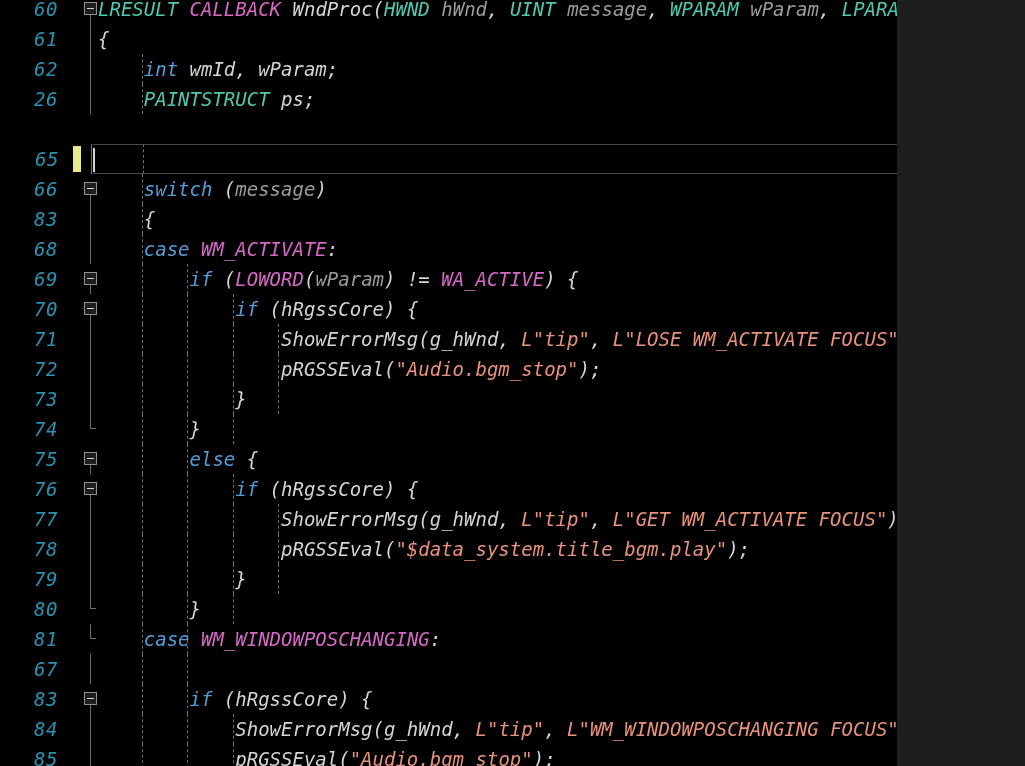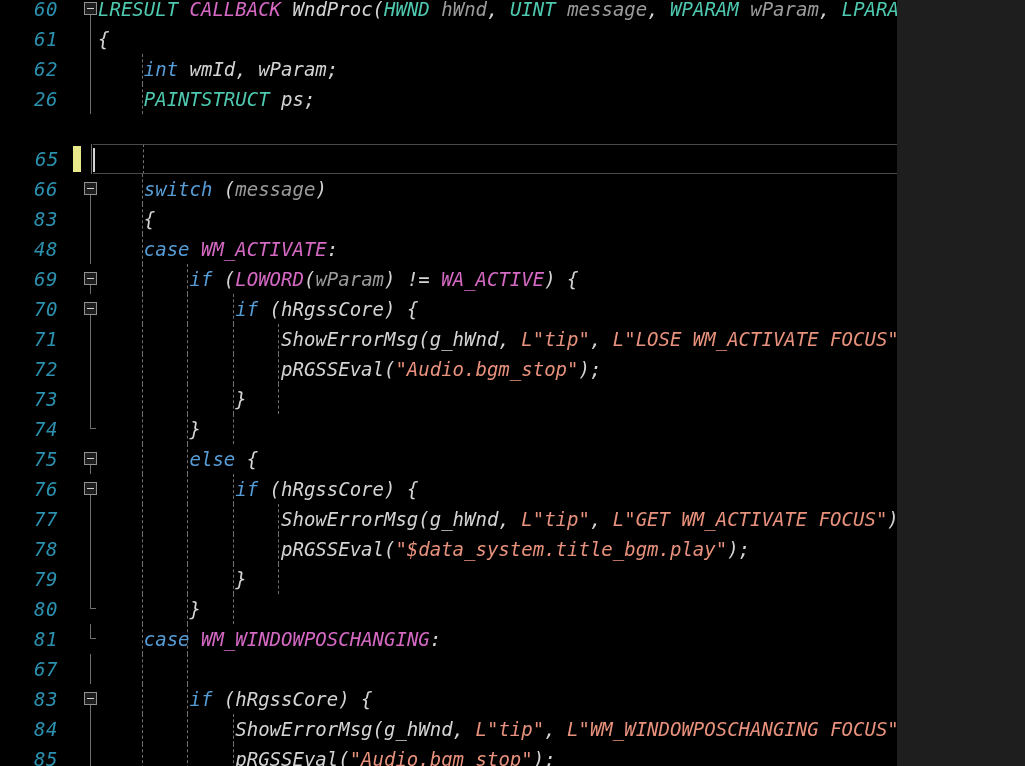--- a/index.html
+++ b/index.html
@@ -140,21 +140,21 @@
     <div class="row" style="position: absolute; left: 0px; top: -6px;"><div class="lineno">60</div><div class="foldcol"><div class="fold-line from-box"></div><div class="fold-box"></div></div><div class="code"><span class="t-type">LRESULT</span><span class="t-plain"> </span><span class="t-macro">CALLBACK</span><span class="t-plain"> </span><span class="t-plain">WndProc</span><span class="t-punct">(</span><span class="t-type">HWND</span><span class="t-plain"> </span><span class="t-param">hWnd</span><span class="t-punct">, </span><span class="t-type">UINT</span><span class="t-plain"> </span><span class="t-param">message</span><span class="t-punct">, </span><span class="t-type">WPARAM</span><span class="t-plain"> </span><span class="t-param">wParam</span><span class="t-punct">, </span><span class="t-type">LPARAM</span></div></div>
     <div class="row" style="position: absolute; left: 0px; top: 24px;"><div class="lineno">61</div><div class="foldcol"><div class="fold-line"></div></div><div class="code"><span class="t-punct">{</span></div></div>
     <div class="row" style="position: absolute; left: 0px; top: 54px;"><div class="lineno">62</div><div class="foldcol"><div class="fold-line"></div></div><div class="guide" style="left: 141.6px;"></div><div class="code"><span>    </span><span class="t-keyword">int</span><span class="t-plain"> wmId, wParam;</span></div></div>
     <div class="row" style="position: absolute; left: 0px; top: 84px;"><div class="lineno">26</div><div class="foldcol"><div class="fold-line"></div></div><div class="guide" style="left: 141.6px;"></div><div class="code"><span>    </span><span class="t-type">PAINTSTRUCT</span><span class="t-plain"> ps;</span></div></div>
     <div class="row" style="position: absolute; left: 1px; top: 144px;"><div class="lineno">65</div><div class="changebar"></div><div class="foldcol"><div class="fold-line"></div></div><div class="guide" style="left: 141.6px;"></div><div class="code"></div></div>
     <div class="curline" style="top: 144px;">
       <div class="caret"></div>
     </div>
     <div class="row" style="position: absolute; left: 0px; top: 174px;"><div class="lineno">66</div><div class="foldcol"><div class="fold-line from-box"></div><div class="fold-box"></div></div><div class="guide" style="left: 141.6px;"></div><div class="code"><span>    </span><span class="t-keyword">switch</span><span class="t-punct"> (</span><span class="t-param">message</span><span class="t-punct">)</span></div></div>
     <div class="row" style="position: absolute; left: 0px; top: 204px;"><div class="lineno">83</div><div class="foldcol"><div class="fold-line"></div></div><div class="guide" style="left: 141.6px;"></div><div class="code"><span>    </span><span class="t-punct">{</span></div></div>
-    <div class="row" style="position: absolute; left: 0px; top: 234px;"><div class="lineno">48</div><div class="foldcol"><div class="fold-line"></div></div><div class="guide" style="left: 141.6px;"></div><div class="code"><span>    </span><span class="t-keyword">case</span><span class="t-plain"> </span><span class="t-macro">WM_ACTIVATE</span><span class="t-punct">:</span></div></div>
+    <div class="row" style="position: absolute; left: 0px; top: 234px;"><div class="lineno">68</div><div class="foldcol"><div class="fold-line"></div></div><div class="guide" style="left: 141.6px;"></div><div class="code"><span>    </span><span class="t-keyword">case</span><span class="t-plain"> </span><span class="t-macro">WM_ACTIVATE</span><span class="t-punct">:</span></div></div>
     <div class="row" style="position: absolute; left: 0px; top: 264px;"><div class="lineno">69</div><div class="foldcol"><div class="fold-line from-box"></div><div class="fold-box"></div></div><div class="guide" style="left: 141.6px;"></div><div class="guide" style="left: 187.2px;"></div><div class="code"><span>        </span><span class="t-keyword">if</span><span class="t-punct"> (</span><span class="t-macro">LOWORD</span><span class="t-punct">(</span><span class="t-param">wParam</span><span class="t-punct">) != </span><span class="t-macro">WA_ACTIVE</span><span class="t-punct">) {</span></div></div>
     <div class="row" style="position: absolute; left: 0px; top: 294px;"><div class="lineno">70</div><div class="foldcol"><div class="fold-line from-box"></div><div class="fold-box"></div></div><div class="guide" style="left: 141.6px;"></div><div class="guide" style="left: 187.2px;"></div><div class="guide" style="left: 232.8px;"></div><div class="code"><span>            </span><span class="t-keyword">if</span><span class="t-plain"> (hRgssCore) {</span></div></div>
     <div class="row" style="position: absolute; left: 0px; top: 324px;"><div class="lineno">71</div><div class="foldcol"><div class="fold-line"></div></div><div class="guide" style="left: 141.6px;"></div><div class="guide" style="left: 187.2px;"></div><div class="guide" style="left: 232.8px;"></div><div class="guide" style="left: 278.4px;"></div><div class="code"><span>                </span><span class="t-plain">ShowErrorMsg(g_hWnd, </span><span class="t-string">L"tip"</span><span class="t-plain">, </span><span class="t-string">L"LOSE WM_ACTIVATE FOCUS"</span><span class="t-plain">)</span></div></div>
     <div class="row" style="position: absolute; left: 0px; top: 354px;"><div class="lineno">72</div><div class="foldcol"><div class="fold-line"></div></div><div class="guide" style="left: 141.6px;"></div><div class="guide" style="left: 187.2px;"></div><div class="guide" style="left: 232.8px;"></div><div class="guide" style="left: 278.4px;"></div><div class="code"><span>                </span><span class="t-plain">pRGSSEval(</span><span class="t-string">"Audio.bgm_stop"</span><span class="t-plain">);</span></div></div>
     <div class="row" style="position: absolute; left: 0px; top: 384px;"><div class="lineno">73</div><div class="foldcol"><div class="fold-line"></div></div><div class="guide" style="left: 141.6px;"></div><div class="guide" style="left: 187.2px;"></div><div class="guide" style="left: 232.8px;"></div><div class="guide" style="left: 278.4px;"></div><div class="code"><span>            </span><span class="t-punct">}</span></div></div>
     <div class="row" style="position: absolute; left: 0px; top: 414px;"><div class="lineno">74</div><div class="foldcol"><div class="fold-line to-end"></div><div class="fold-end"></div></div><div class="guide" style="left: 141.6px;"></div><div class="guide" style="left: 187.2px;"></div><div class="guide" style="left: 232.8px;"></div><div class="code"><span>        </span><span class="t-punct">}</span></div></div>
     <div class="row" style="position: absolute; left: 0px; top: 444px;"><div class="lineno">75</div><div class="foldcol"><div class="fold-line from-box"></div><div class="fold-box"></div></div><div class="guide" style="left: 141.6px;"></div><div class="guide" style="left: 187.2px;"></div><div class="code"><span>        </span><span class="t-keyword">else</span><span class="t-punct"> {</span></div></div>
     <div class="row" style="position: absolute; left: 0px; top: 474px;"><div class="lineno">76</div><div class="foldcol"><div class="fold-line from-box"></div><div class="fold-box"></div></div><div class="guide" style="left: 141.6px;"></div><div class="guide" style="left: 187.2px;"></div><div class="guide" style="left: 232.8px;"></div><div class="code"><span>            </span><span class="t-keyword">if</span><span class="t-plain"> (hRgssCore) {</span></div></div>
     <div class="row" style="position: absolute; left: 0px; top: 504px;"><div class="lineno">77</div><div class="foldcol"><div class="fold-line"></div></div><div class="guide" style="left: 141.6px;"></div><div class="guide" style="left: 187.2px;"></div><div class="guide" style="left: 232.8px;"></div><div class="guide" style="left: 278.4px;"></div><div class="code"><span>                </span><span class="t-plain">ShowErrorMsg(g_hWnd, </span><span class="t-string">L"tip"</span><span class="t-plain">, </span><span class="t-string">L"GET WM_ACTIVATE FOCUS"</span><span class="t-plain">);</span></div></div>
     <div class="row" style="position: absolute; left: 0px; top: 534px;"><div class="lineno">78</div><div class="foldcol"><div class="fold-line"></div></div><div class="guide" style="left: 141.6px;"></div><div class="guide" style="left: 187.2px;"></div><div class="guide" style="left: 232.8px;"></div><div class="guide" style="left: 278.4px;"></div><div class="code"><span>                </span><span class="t-plain">pRGSSEval(</span><span class="t-string">"$data_system.title_bgm.play"</span><span class="t-plain">);</span></div></div>

